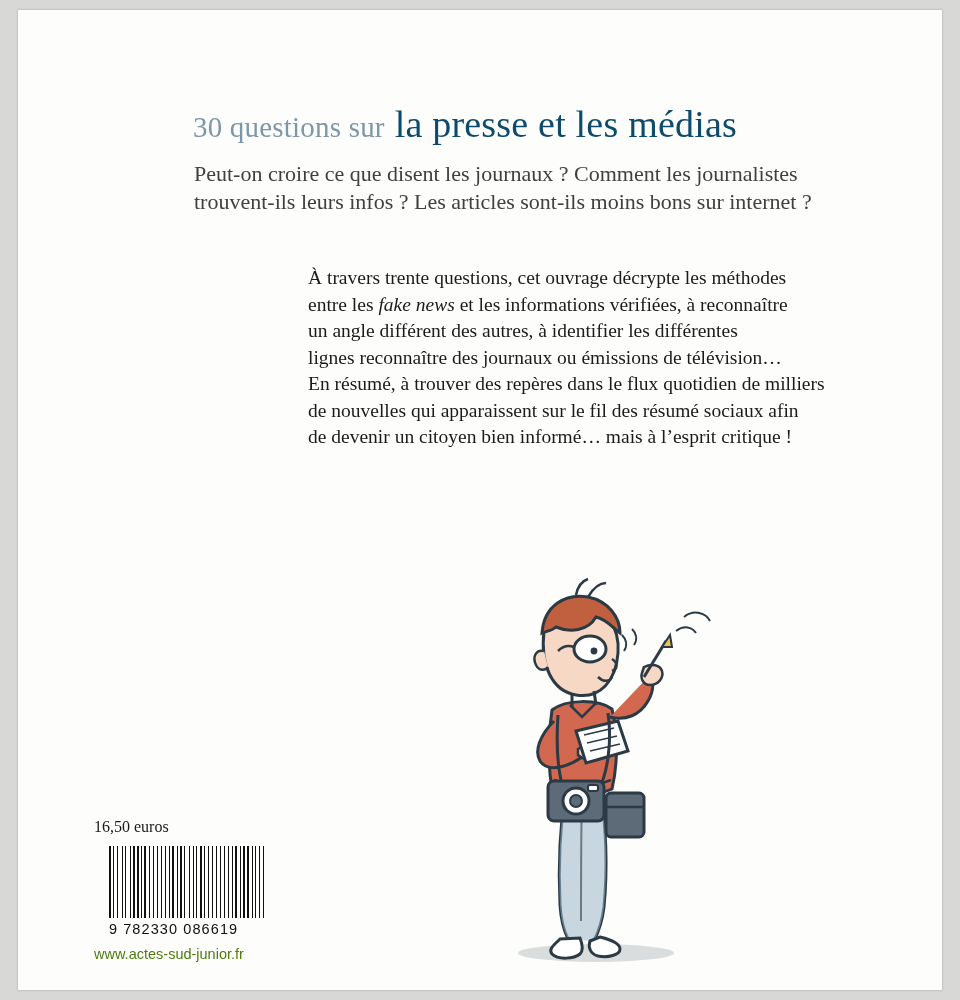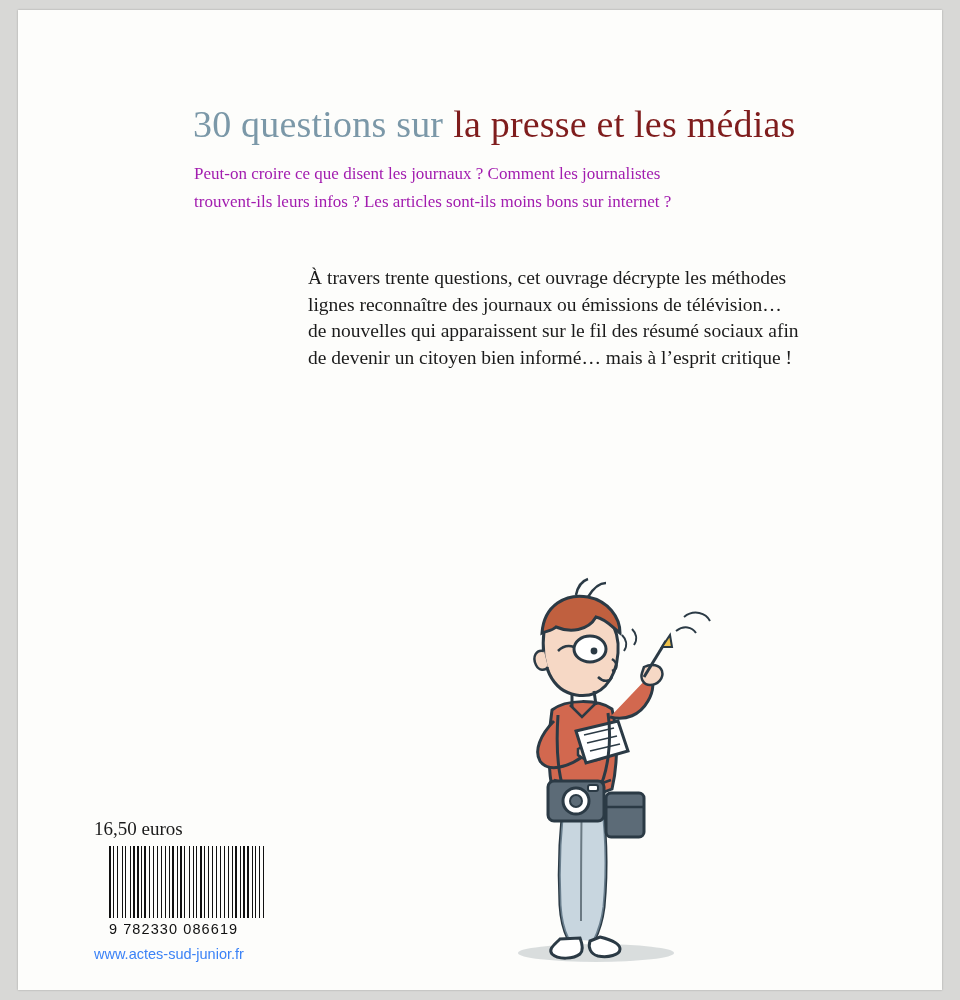--- a/index.html
+++ b/index.html
@@ -25,39 +25,39 @@
   
   .title-row {
     position: absolute;
     left: 175px;
     top: 92px;
     width: 700px;
     white-space: nowrap;
   }
   .title-small {
     font-family: "Liberation Serif", serif;
-    font-size: 38px;
+    font-size: 29px;
     color: #7b98a8;
     letter-spacing: 0.2px;
   }
   .title-main {
     font-family: "Liberation Serif", serif;
     font-size: 38px;
-    color: #7f1d1d;
+    color: #0c4a6e;
     letter-spacing: 0.2px;
     margin-left: 10px;
   }
   
   .questions {
     position: absolute;
     left: 176px;
     top: 150px;
     width: 620px;
-    color: #a21caf;
-    font-size: 17px;
+    color: #404040;
+    font-size: 22px;
     line-height: 27.5px;
     font-family: "Liberation Serif", serif;
   }
   .questions div {
     white-space: nowrap;
   }
   
   .blurb {
     position: absolute;
     left: 290px;
@@ -72,21 +72,21 @@
     white-space: nowrap;
   }
   .blurb em {
     font-style: italic;
   }
   
   .price {
     position: absolute;
     left: 76px;
     top: 808px;
-    font-size: 19px;
+    font-size: 16px;
     color: #1a1a1a;
     font-family: "Liberation Serif", serif;
   }
   
   .barcode-block {
     position: absolute;
     left: 76px;
     top: 836px;
     width: 160px;
     padding-left: 15px;
@@ -112,21 +112,21 @@
   }
   .barcode-digits .lead {
     margin-right: 5px;
   }
   .website {
     position: absolute;
     left: 76px;
     top: 936px;
     font-family: "Liberation Sans", sans-serif;
     font-size: 14.5px;
-    color: #3b82f6;
+    color: #4d7c0f;
   }
   
   .illustration {
     position: absolute;
     left: 430px;
     top: 525px;
     width: 330px;
     height: 440px;
   }
   .illustration svg {
@@ -142,21 +142,24 @@
     <span class="title-small">30 questions sur</span><span class="title-main">la presse et les médias</span>
   </div>
 
   <div class="questions">
     <div>Peut-on croire ce que disent les journaux ? Comment les journalistes</div>
     <div>trouvent-ils leurs infos ? Les articles sont-ils moins bons sur internet ?</div>
   </div>
 
   <div class="blurb">
     <div>À travers trente questions, cet ouvrage décrypte les méthodes</div>
+    <div>entre les <em>fake news</em> et les informations vérifiées, à reconnaître</div>
+    <div>un angle différent des autres, à identifier les différentes</div>
     <div>lignes reconnaître des journaux ou émissions de télévision…</div>
+    <div>En résumé, à trouver des repères dans le flux quotidien de milliers</div>
     <div>de nouvelles qui apparaissent sur le fil des résumé sociaux afin</div>
     <div>de devenir un citoyen bien informé… mais à l’esprit critique !</div>
   </div>
 
   <div class="price">16,50 euros</div>
 
   <div class="barcode-block">
     <div class="barcode-bars" id="barcode-bars">
         <i style="width: 3px; background: rgb(17, 17, 17);"></i>
         <i style="width: 1px; background: transparent;"></i>

